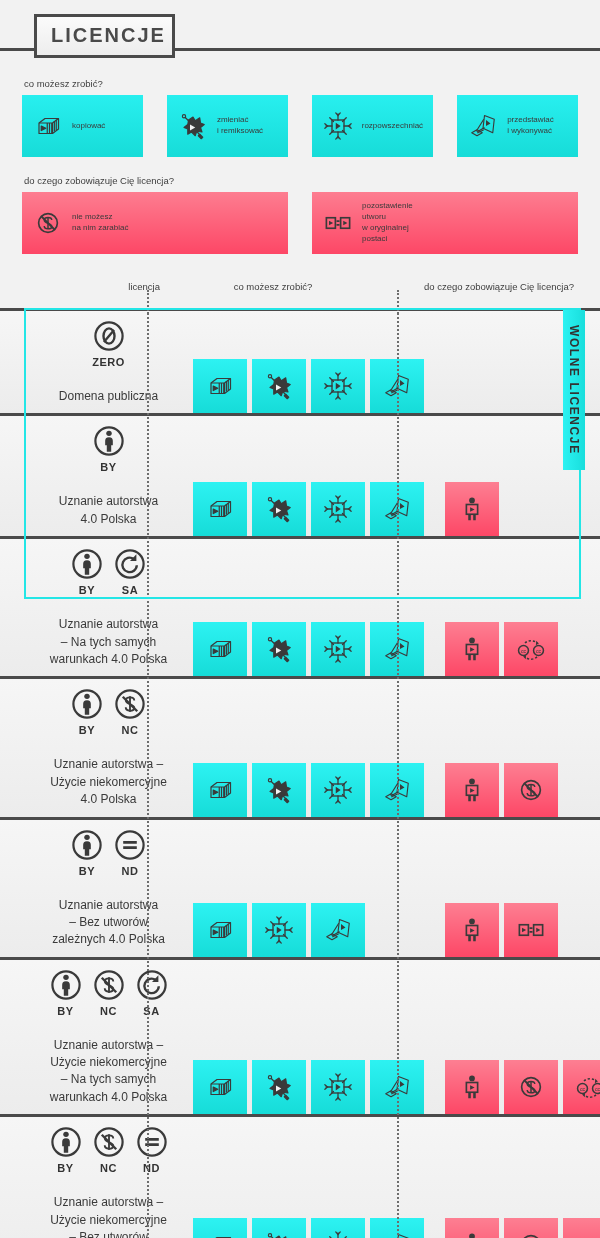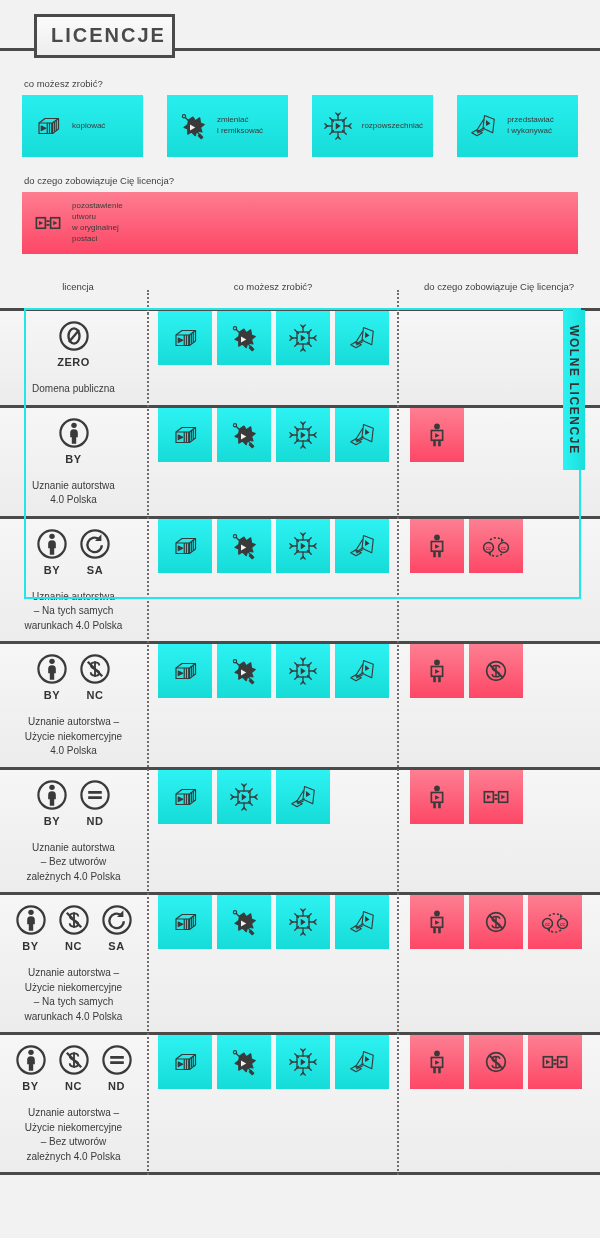--- a/index.html
+++ b/index.html
@@ -32,42 +32,43 @@
     flex:1;height:62px;display:flex;align-items:center;gap:8px;
     padding:0 10px;box-sizing:border-box;
   }
   .legend-card.cyan{background:linear-gradient(#28efef,#17dcd8);}
   .legend-card.pink{background:linear-gradient(#fd7d90,#fd4766);}
   .legend-card .ic{flex:0 0 auto;width:32px;height:32px;display:flex;align-items:center;justify-content:center;}
   .legend-card .tx{font-size:8px;line-height:1.35;color:#3a3a3a;}
   
   .colhead{position:relative;height:36px;}
   .colhead .c{position:absolute;top:9px;font-size:9.5px;color:#3d3d3d;}
-  .colhead .c1{left:4px;width:148px;text-align:center;}
+  .colhead .c1{left:12px;width:148px;text-align:right;}
   .colhead .c2{left:148px;width:250px;text-align:center;}
   .colhead .c3{left:398px;width:202px;text-align:center;}
   
   .table{position:relative;}
   .vline{position:absolute;top:0;bottom:0;width:0;border-left:2px dotted #6d6d6d;z-index:3;}
   .vline.v1{left:147px;}
   .vline.v2{left:397px;}
   .row{
     position:relative;
-    display:flex;align-items:flex-start;
+    display:flex;align-items:flex-end;
     border-top:3px solid #4a4a4a;
     background:linear-gradient(#f6f6f6,#ececec);
     box-sizing:border-box;
+    padding-left:35px;
   }
   .row:last-child{border-bottom:3px solid #4a4a4a;}
   .cell-lic{width:147px;flex:0 0 147px;display:flex;flex-direction:column;align-items:center;justify-content:center;padding:8px 6px;box-sizing:border-box;}
   .badges{display:flex;gap:9px;align-items:center;justify-content:center;}
   .badge{display:flex;flex-direction:column;align-items:center;}
   .badge .ring{width:34px;height:34px;}
   .badge .code{font-size:11px;font-weight:bold;color:#333;margin-top:3px;letter-spacing:.5px;}
-  .lic-desc{font-size:10px;line-height:1.45;text-align:center;margin-top:14px;color:#3a3a3a;max-width:132px;}
+  .lic-desc{font-size:12px;line-height:1.45;text-align:center;margin-top:20px;color:#3a3a3a;max-width:132px;}
   .cell-can{width:250px;flex:0 0 250px;display:flex;gap:5px;padding-left:11px;box-sizing:border-box;}
   .cell-must{flex:1;display:flex;gap:5px;padding-left:13px;box-sizing:border-box;}
   .sq{width:54px;height:54px;display:flex;align-items:center;justify-content:center;}
   .sq.cyan{background:linear-gradient(#2df2f2,#16dcd8);}
   .sq.pink{background:linear-gradient(#fd7f92,#fd4766);}
   
   .freebox{
     position:absolute;border:2px solid #23e6e6;
     pointer-events:none;z-index:4;
   }
@@ -151,20 +152,33 @@
           </svg>
         </span>
         <span class="tx">przedstawiać<br>i wykonywać</span>
       </div>
     </div>
   <div class="legend-label">do czego zobowiązuje Cię licencja?</div>
   <div class="legend-row" id="legend-must">
       <div class="legend-card pink">
         <span class="ic">
           <svg width="30" height="30" viewBox="0 0 40 40" fill="none" stroke="#3a3a3a">
+            <g stroke-width="2.2">
+              <circle cx="20" cy="20" r="12.5" fill="none"></circle>
+              <path d="M11 11 L29 29" stroke-width="2.4"></path>
+              <path d="M20 12.5 L20 27.5" stroke-width="2"></path>
+              <path d="M25 16 C25 13.5 22.5 12.5 20 12.5 C17 12.5 15 14 15 16 C15 18.5 17.5 19.5 20 20.5 C23 21.5 25 22.5 25 24.5 C25 26.5 23 27.8 20 27.8 C17 27.8 15 26 15 24" fill="none" stroke-width="2"></path>
+            </g>
+          </svg>
+        </span>
+        <span class="tx">nie możesz<br>na nim zarabiać</span>
+      </div>
+      <div class="legend-card pink">
+        <span class="ic">
+          <svg width="30" height="30" viewBox="0 0 40 40" fill="none" stroke="#3a3a3a">
             <g stroke-width="1.9">
               <rect x="4.5" y="13" width="12" height="14" fill="none" stroke-width="2.2"></rect>
               <path d="M8 17 L13.5 20 L8 23 Z" fill="#3a3a3a" stroke="none"></path>
               <rect x="23.5" y="13" width="12" height="14" fill="none" stroke-width="2.2"></rect>
               <path d="M27 17 L32.5 20 L27 23 Z" fill="#3a3a3a" stroke="none"></path>
               <path d="M18 17.5 L22 17.5 M18 22.5 L22 22.5" stroke-width="2.2"></path>
             </g>
           </svg>
         </span>
         <span class="tx">pozostawienie<br>utworu<br>w oryginalnej<br>postaci</span>

